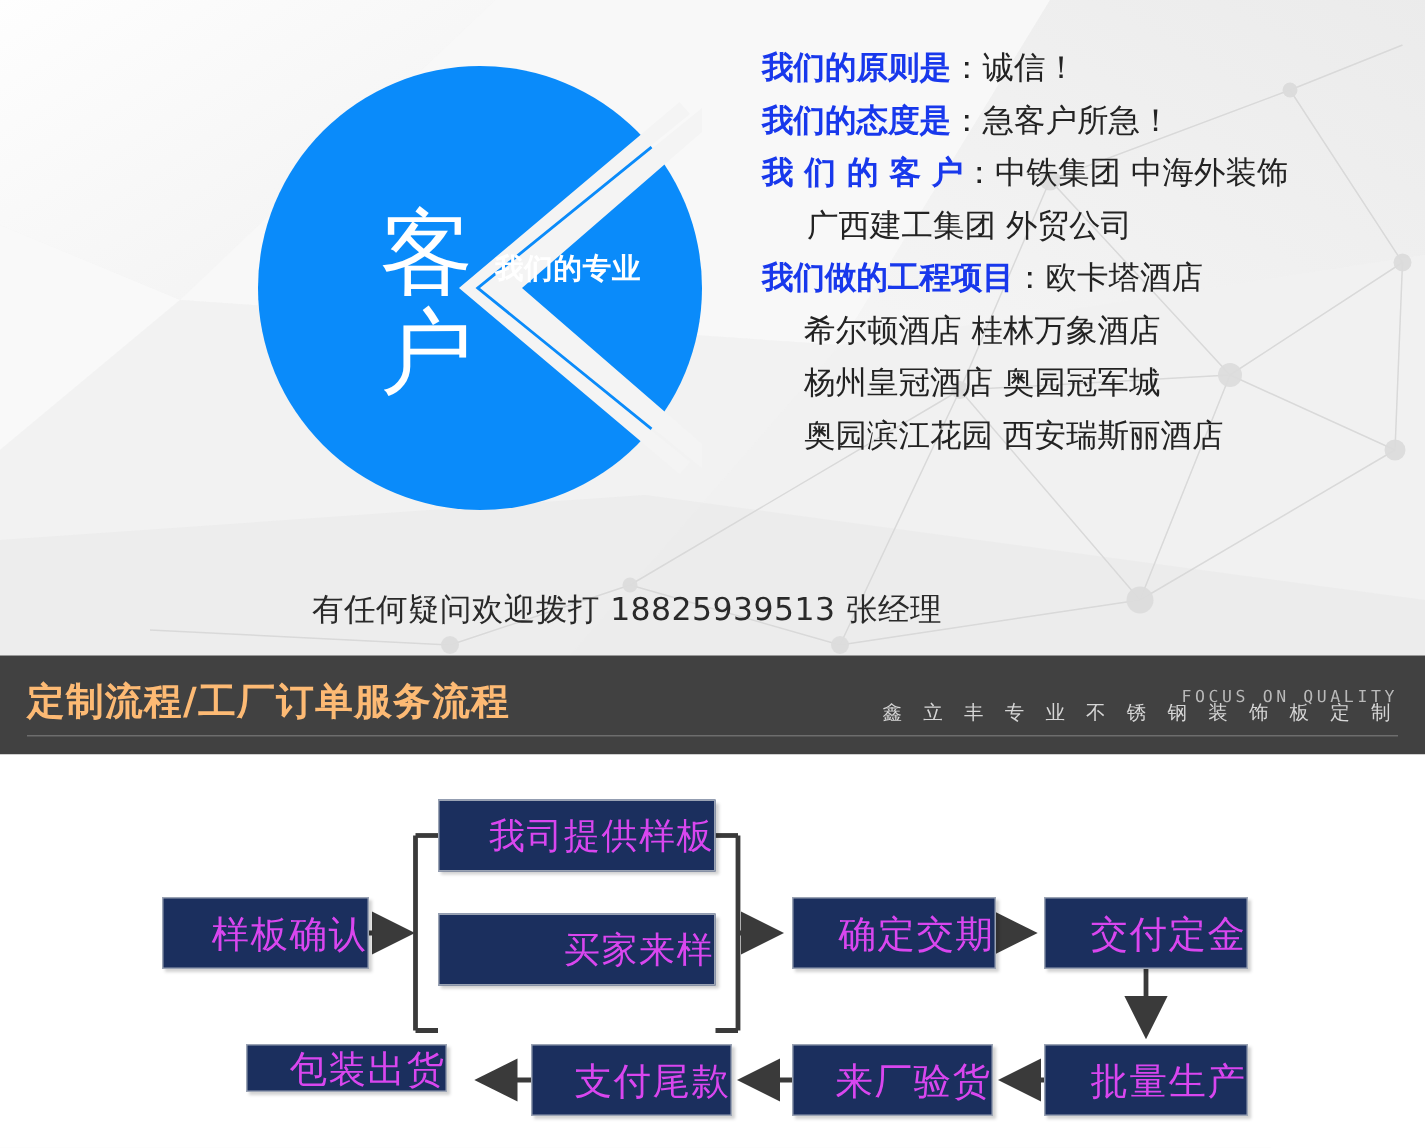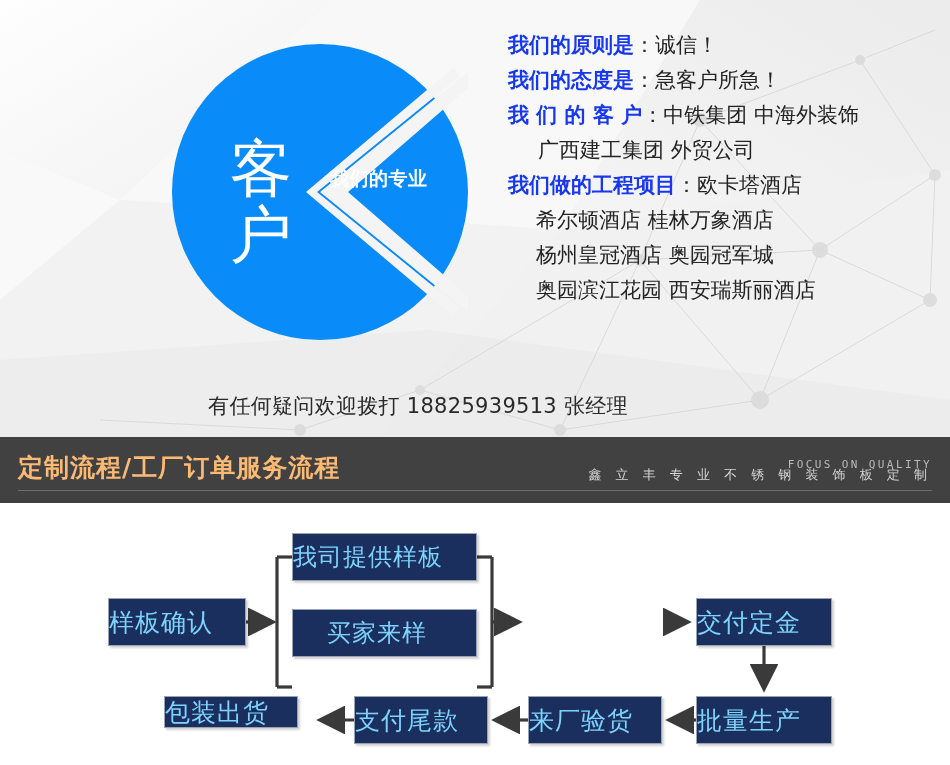--- a/index.html
+++ b/index.html
@@ -41,21 +41,21 @@
     top: 44px;
     width: 296px;
     height: 296px;
   }
   .pie-svg { width: 296px; height: 296px; display:block; }
   .pie-label-customer {
     position: absolute;
     left: 58px;
     top: 92px;
     width: 110px;
-    text-align: left;
+    text-align: center;
     color: #ffffff;
     font-size: 62px;
     line-height: 66px;
     font-weight: 500;
     letter-spacing: 1px;
   }
   .pie-label-pro {
     position: absolute;
     left: 158px;
     top: 122px;
@@ -156,25 +156,25 @@
   .flow-svg {
     position: absolute;
     left: 0; top: 0;
     width: 950px; height: 262px;
   }
   .node {
     position: absolute;
     background: #1b2f5e;
     border: 1px solid #9aa3b4;
     box-sizing: border-box;
-    color: #7dd3fc;
+    color: #d946ef;
     font-size: 25px;
     display: flex;
     align-items: center;
-    justify-content: flex-start;
+    justify-content: flex-end;
     letter-spacing: 1px;
     box-shadow: 2px 2px 2px rgba(0,0,0,0.18);
   }
   .node.wide { font-size: 24px; }
 </style>
 </head>
 <body>
 
 <div id="page">
 
@@ -315,20 +315,23 @@
 
     <div class="node" style="left:108px;top:95px;width:138px;height:48px;">
       <span>样板确认</span>
     </div>
     <div class="node wide" style="left:292px;top:30px;width:185px;height:48px;">
       <span>我司提供样板</span>
     </div>
     <div class="node wide" style="left:292px;top:106px;width:185px;height:48px;padding-left:34px;">
       <span>买家来样</span>
     </div>
+    <div class="node" style="left:528px;top:95px;width:136px;height:48px;">
+      <span>确定交期</span>
+    </div>
     <div class="node" style="left:696px;top:95px;width:136px;height:48px;">
       <span>交付定金</span>
     </div>
     <div class="node" style="left:696px;top:193px;width:136px;height:48px;">
       <span>批量生产</span>
     </div>
     <div class="node" style="left:528px;top:193px;width:134px;height:48px;">
       <span>来厂验货</span>
     </div>
     <div class="node" style="left:354px;top:193px;width:134px;height:48px;">

